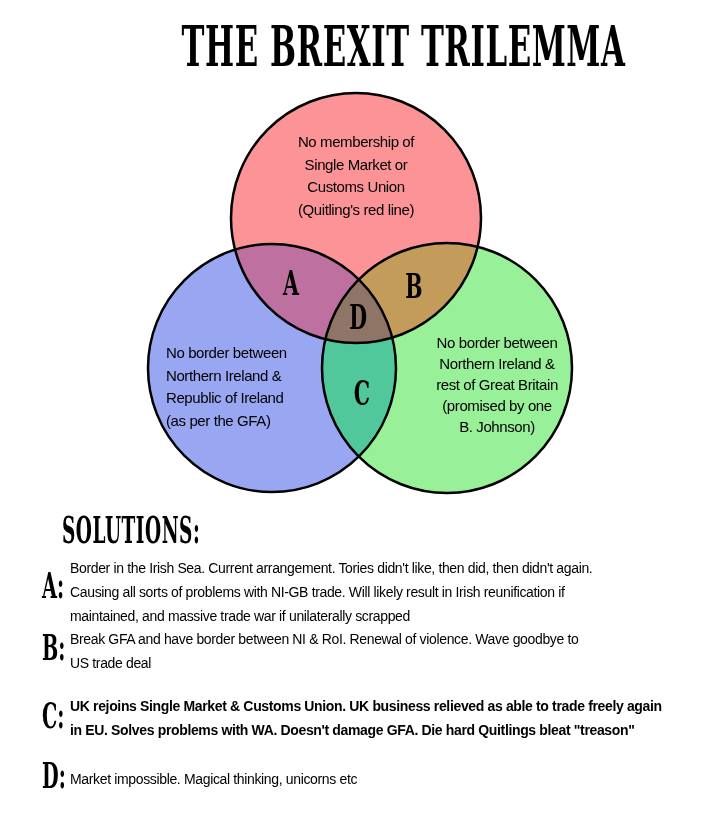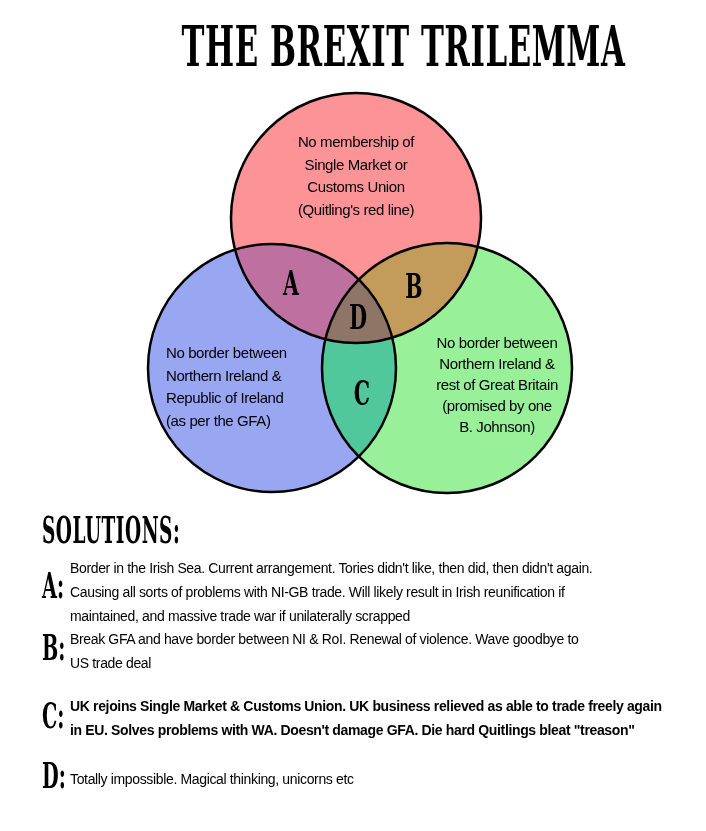--- a/index.html
+++ b/index.html
@@ -40,21 +40,21 @@
     position: absolute;
     font-size: 33px;
     transform: translate(-50%, -50%) scaleX(0.62);
     line-height: 1;
   }
   #region-a { left: 291px; top: 283px; }
   #region-b { left: 414px; top: 286px; }
   #region-d { left: 358px; top: 317px; }
   #region-c { left: 362px; top: 393px; }
 
-  #solutions-heading-wrap { position: absolute; left: 42px; top: 512px; }
+  #solutions-heading-wrap { position: absolute; left: 62px; top: 512px; }
   #solutions-heading { font-size: 37px; transform: scaleX(0.5); transform-origin: left top; letter-spacing: 1px; }
 
   .solution-label {
     position: absolute;
     left: 42px;
     font-size: 35px;
     transform: scaleX(0.55);
     transform-origin: left top;
   }
   #solution-label-a { top: 568px; }
@@ -150,13 +150,13 @@
 
 <span id="solution-label-b" class="display solution-label">B:</span>
 <div id="solution-text-b" class="solution-text">Break GFA and have border between NI &amp; RoI. Renewal of violence. Wave goodbye to
 US trade deal</div>
 
 <span id="solution-label-c" class="display solution-label">C:</span>
 <div id="solution-text-c" class="solution-text">UK rejoins Single Market &amp; Customs Union. UK business relieved as able to trade freely again
 in EU. Solves problems with WA. Doesn't damage GFA. Die hard Quitlings bleat "treason"</div>
 
 <span id="solution-label-d" class="display solution-label">D:</span>
-<div id="solution-text-d" class="solution-text">Totally impossible. Magical thinking, unicorns etc</div>
+<div id="solution-text-d" class="solution-text">Market impossible. Magical thinking, unicorns etc</div>
 
 </body></html>

